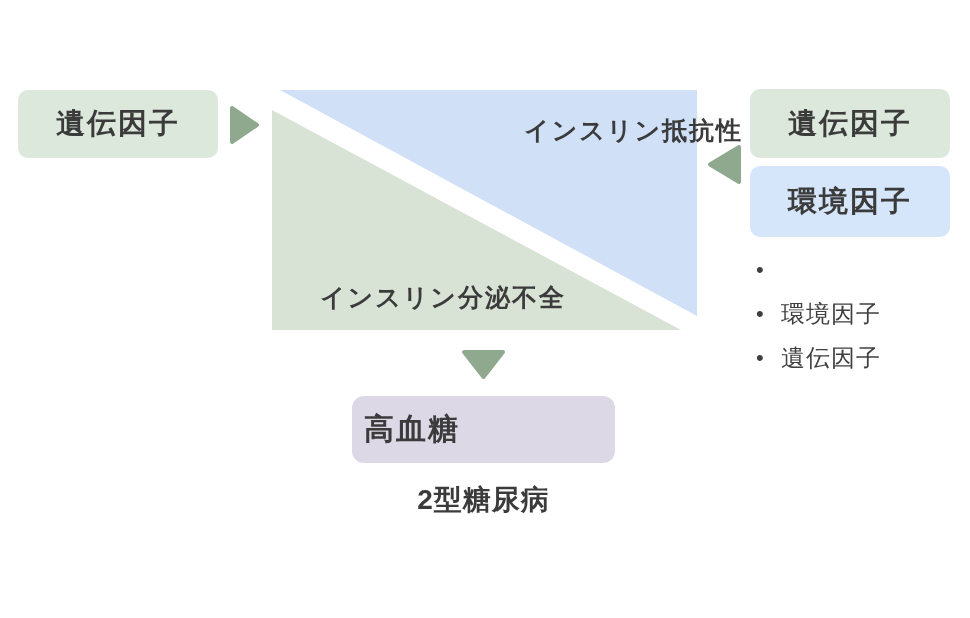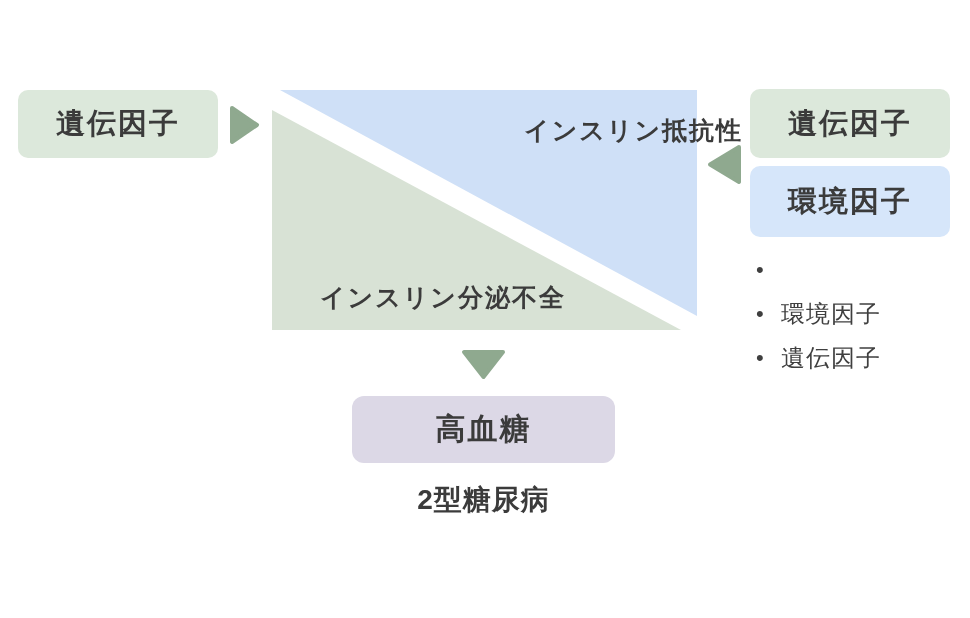--- a/index.html
+++ b/index.html
@@ -91,25 +91,26 @@
     line-height: 1;
   }
   .outcome-box {
     position: absolute;
     left: 352px; top: 396px;
     width: 263px; height: 67px;
     background: var(--lavender-box);
     border-radius: 12px;
     display: flex;
     align-items: center;
-    justify-content: center;
+    justify-content: flex-start;
     font-weight: 700;
     font-size: 30px;
     letter-spacing: 2px;
     color: var(--text);
+    padding-left: 12px;
   }
   .diagnosis {
     position: absolute;
     left: 352px; top: 481px;
     width: 263px;
     text-align: center;
     font-weight: 700;
     font-size: 28px;
     letter-spacing: 1px;
     color: var(--text);

